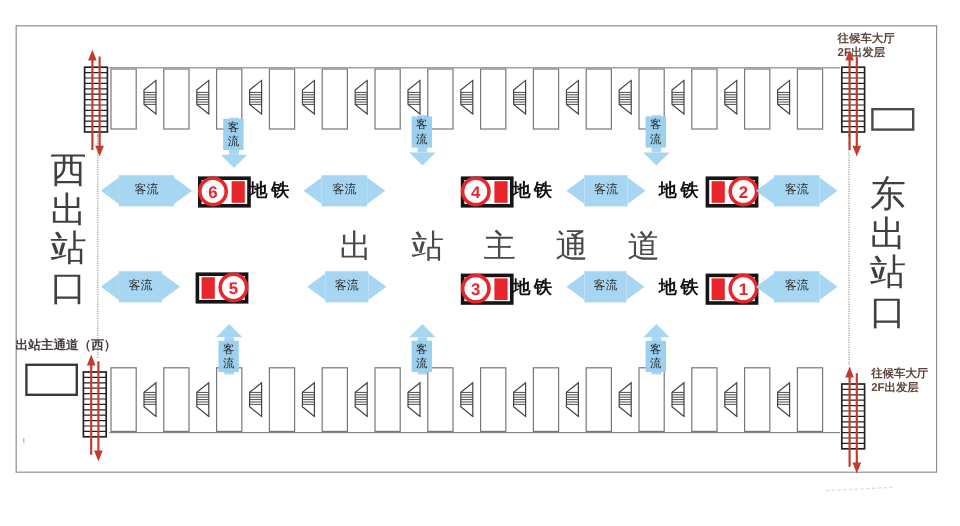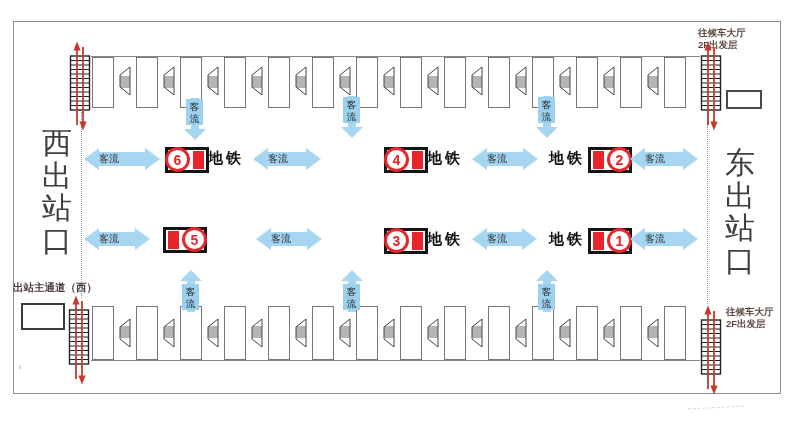--- a/index.html
+++ b/index.html
@@ -26,22 +26,22 @@
          border-radius:50%;background:#fff;color:var(--red,#e8252a);font-size:14px;font-weight:bold;
          display:flex;align-items:center;justify-content:center;}
   .mcirc.left{left:-3px;} .mcirc.right{right:-3px;}
   .mlabel{font-size:15px;font-weight:bold;color:#111;letter-spacing:3px;white-space:nowrap;}
   
   .harrow{height:24px;display:flex;align-items:center;}
   .harrow .hl{width:0;height:0;border-top:11px solid transparent;border-bottom:11px solid transparent;
               border-right:15px solid var(--blue,#a7d6f2);}
   .harrow .hr{width:0;height:0;border-top:11px solid transparent;border-bottom:11px solid transparent;
               border-left:15px solid var(--blue,#a7d6f2);}
-  .harrow .hb{flex:1;height:14px;background:var(--blue,#a7d6f2);display:flex;align-items:center;
-              }
+  .harrow .hb{flex:1;height:26px;background:var(--blue,#a7d6f2);display:flex;align-items:center;
+              justify-content:center;}
   .harrow .hb span{font-size:10px;color:#2c2c2c;line-height:10px;white-space:nowrap;}
   
   .varrow{width:24px;height:42px;}
   .varrow .stem{position:absolute;left:8px;width:8px;height:31px;background:var(--blue,#a7d6f2);}
   .varrow .headdn{position:absolute;left:1px;top:31px;width:0;height:0;
                   border-left:11px solid transparent;border-right:11px solid transparent;
                   border-top:11px solid var(--blue,#a7d6f2);}
   .varrow .headup{position:absolute;left:1px;top:0;width:0;height:0;
                   border-left:11px solid transparent;border-right:11px solid transparent;
                   border-bottom:11px solid var(--blue,#a7d6f2);}
@@ -67,20 +67,21 @@
 
   <div class="abs vtext char-stack" style="left:39px;top:127px;">西
 出
 站
 口</div>
   <div class="abs vtext char-stack" style="left:722px;top:147px;">东
 出
 站
 口</div>
 
+  <div class="abs" id="corridor" style="left:283px;top:187px;">出站主通道</div>
 
   <div class="abs note" style="left:698px;top:27px;">
     <div>往候车大厅</div>
     <div>2F出发层</div>
   </div>
   <div class="abs note" style="left:726px;top:306px;">
     <div>往候车大厅</div>
     <div>2F出发层</div>
   </div>
 

